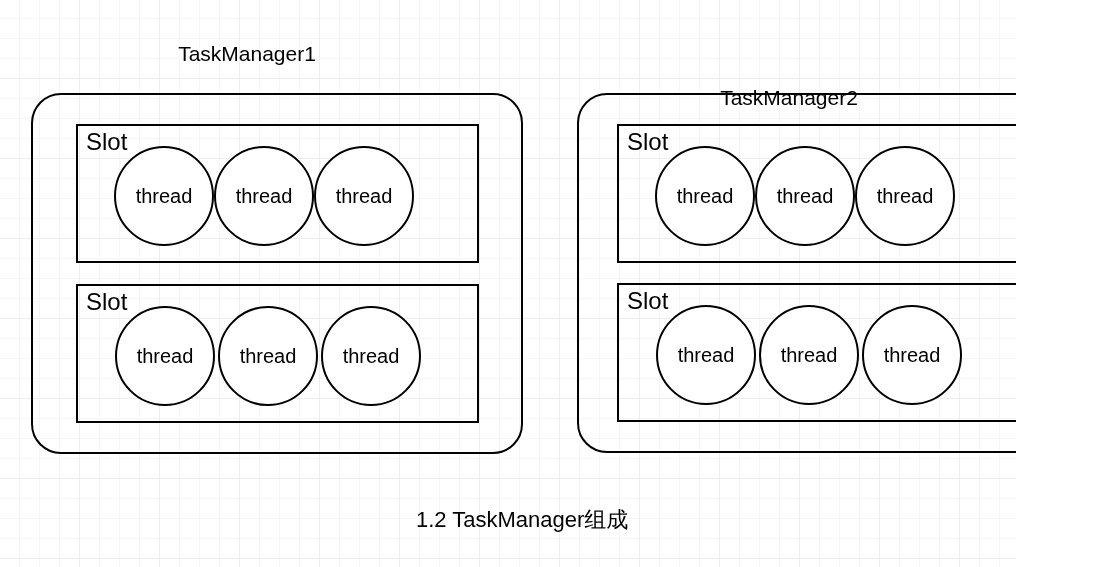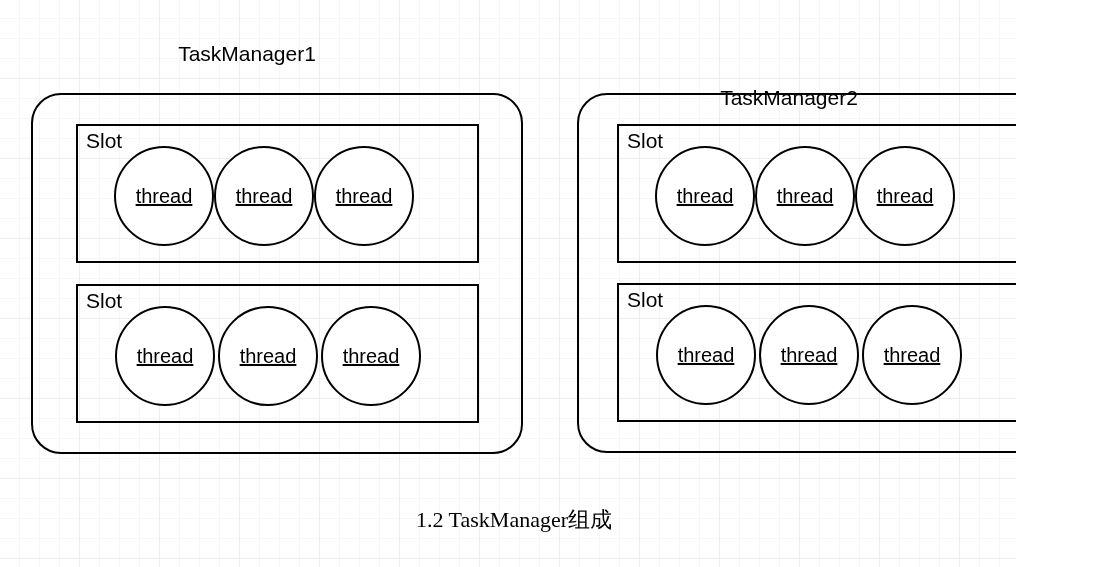--- a/index.html
+++ b/index.html
@@ -45,42 +45,41 @@
     position: absolute;
     box-sizing: border-box;
     border: 2.6px solid #000000;
     background: transparent;
   }
 
   .slot-label {
     position: absolute;
     left: 8px;
     top: 4px;
-    font-size: 21px;
+    font-size: 24px;
     line-height: 1;
     color: #000;
     z-index: 3;
   }
 
   .thread-circle {
     position: absolute;
     box-sizing: border-box;
     width: 100px;
     height: 100px;
     border: 2.2px solid #000000;
     border-radius: 50%;
     background: #ffffff;
     display: flex;
     align-items: center;
     justify-content: center;
     font-size: 20px;
     line-height: 1;
     color: #000;
     z-index: 2;
-    text-decoration: underline;
   }
 
   .caption {
     position: absolute;
     font-size: 22px;
     line-height: 1;
     white-space: nowrap;
     color: #000;
   }
 </style>
@@ -118,15 +117,15 @@
     <span class="thread-circle" style="left:236px; top:20px;">thread</span>
   </div>
 
   <div class="slot-box" style="left:617px; top:283px; width:401px; height:139px;">
     <span class="slot-label">Slot</span>
     <span class="thread-circle" style="left:37px; top:20px;">thread</span>
     <span class="thread-circle" style="left:140px; top:20px;">thread</span>
     <span class="thread-circle" style="left:243px; top:20px;">thread</span>
   </div>
 
-  <div class="caption" style="left:416px; top:509px;font-family:Liberation Serif, serif;">1.2  TaskManager组成</div>
+  <div class="caption" style="left:416px; top:509px;">1.2  TaskManager组成</div>
 
 </div>
 
 </body></html>

